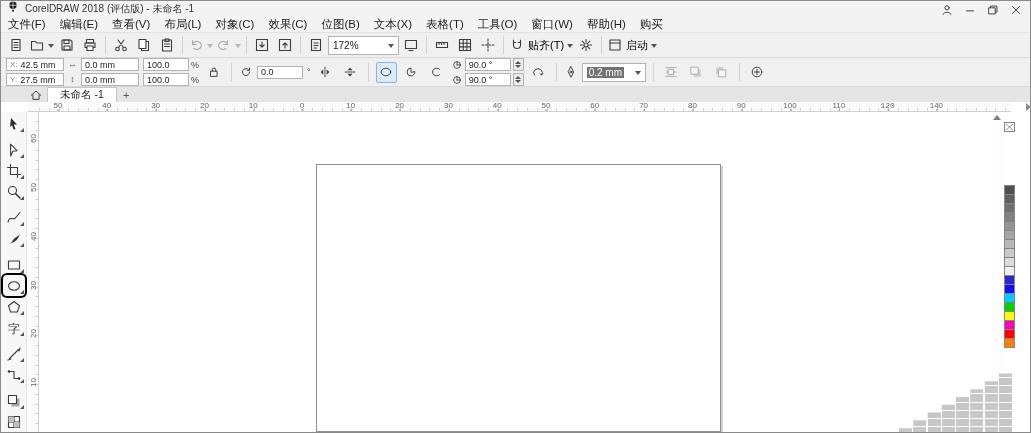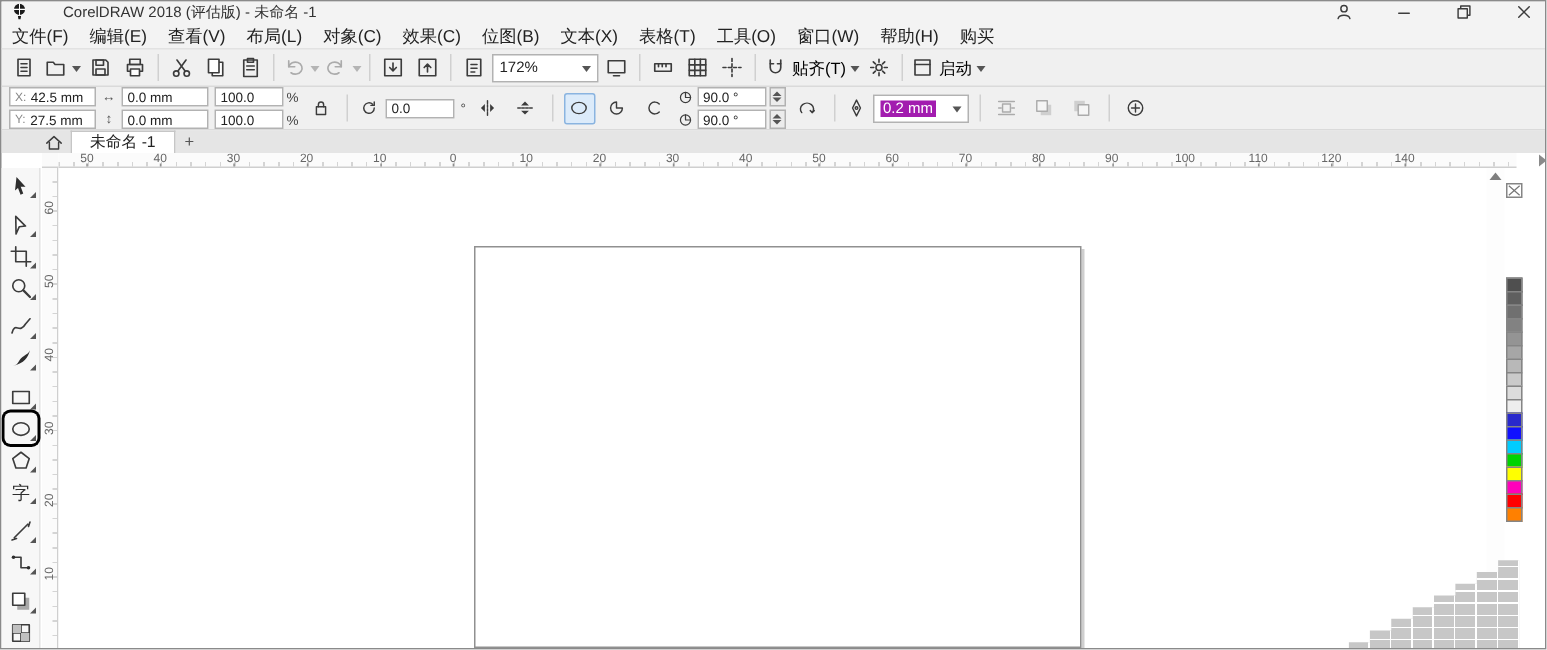--- a/index.html
+++ b/index.html
@@ -1,40 +1,40 @@
 <!DOCTYPE html>
 <html><head>
 <meta charset="utf-8">
 <style>
 *{margin:0;padding:0;box-sizing:border-box}
 html,body{background:#d6d6d6}
 body{font-family:"Liberation Sans","DejaVu Sans",sans-serif;font-size:11px;color:#222;cursor:default}
 .app{position:relative;width:1031px;height:433px;background:#fff;border:1px solid #8a8a8a;overflow:hidden}
 
 
-.titlebar{position:absolute;left:0;top:0;width:100%;height:15px;background:#f3f3f3;display:flex;align-items:flex-start;padding:0 5px;gap:22px;font-size:10px;color:#333}
+.titlebar{position:absolute;left:0;top:0;width:100%;height:15px;background:#f3f3f3;display:flex;align-items:flex-end;padding:0 5px;gap:5px;font-size:10px;color:#333}
 .tspacer{flex:1}
 .wctl{width:18px;height:13px;display:flex;align-items:center;justify-content:center}
 .menubar{position:absolute;left:0;top:15px;width:100%;height:16px;background:#f3f3f3;display:flex;align-items:center;font-size:11.5px}
 .menu-item{padding:0 7px;height:100%;display:flex;align-items:center;white-space:nowrap}
 .stdbar{position:absolute;left:0;top:31px;width:100%;height:26px;background:#f0f0f0;border-top:1px solid #e2e2e2;border-bottom:1px solid #dadada;display:flex;align-items:center;padding:0 4px;gap:1px}
 .propbar{position:absolute;left:0;top:57px;width:100%;height:29px;background:#f0f0f0;border-bottom:1px solid #dadada;display:flex;align-items:center;padding:0 5px;gap:4px}
 .tabrow{position:absolute;left:0;top:86px;width:100%;height:15px;background:#e5e5e5;display:flex;align-items:flex-end;padding-left:26px;gap:2px}
 .corner{position:absolute;left:27px;top:101px;width:11px;height:10px;background:#fafafa;border-bottom:1px solid #cfcfcf}
 
 
 .tbtn,.pbtn{min-width:22px;height:22px;display:flex;align-items:center;justify-content:center;gap:3px;border:1px solid transparent;background:transparent;font-size:11px;border-radius:2px}
 .pbtn{min-width:21px;height:21px}
 .pbtn.active{background:#dcebfa;border-color:#8ab4e0}
 .disabled{opacity:.38}
 .sep{width:1px;height:18px;background:#d0d0d0;margin:0 3px;flex:none}
 .dda{width:0;height:0;border:3px solid transparent;border-top:4px solid #555;margin-top:4px;flex:none}
 .combo{border:1px solid #b2b2b2;background:#fff;height:19px;display:flex;align-items:center;font-size:10px;padding:0 4px;gap:4px}
 .combo .dda{margin-left:auto}
-.sel-blue{background:#a21caf;color:#fff;padding:0 2px}
+.sel-blue{background:#737373;color:#fff;padding:0 2px}
 .vstack{display:flex;flex-direction:column;gap:2px}
 .rowline{display:flex;align-items:center;gap:2px}
 .pfield{width:58px;height:13px;background:#fff;border:1px solid #b2b2b2;font-size:9px;display:flex;align-items:center;padding:0 3px;gap:3px;white-space:nowrap}
 .pfield.sm{width:46px}
 .plbl{color:#888;font-size:8px}
 .unit{font-size:9px;color:#444}
 .dim-icons{font-size:9px;color:#555;line-height:13px;text-align:center}
 .spin{display:flex;flex-direction:column;justify-content:space-between;width:11px;height:13px;border:1px solid #b2b2b2;background:#ececec;align-items:center;padding:2px 0}
 .spin i{display:block;width:0;height:0;border:3px solid transparent}
 .spin .up{border-bottom:3px solid #555;border-top:none}
@@ -451,21 +451,21 @@
       <span class="htick" style="left: 360.6px;">20</span>
       <span class="htick" style="left: 409.4px;">30</span>
       <span class="htick" style="left: 458.2px;">40</span>
       <span class="htick" style="left: 507px;">50</span>
       <span class="htick" style="left: 555.8px;">60</span>
       <span class="htick" style="left: 604.6px;">70</span>
       <span class="htick" style="left: 653.4px;">80</span>
       <span class="htick" style="left: 702.2px; margin-top: 40px;">90</span>
       <span class="htick" style="left: 751px;">100</span>
       <span class="htick" style="left: 799.8px;">110</span>
-      <span class="htick" style="left: 848.6px;">120</span>
+      <span class="htick" style="left: 848.6px; font-family: Liberation Mono, monospace;">120</span>
       <span class="htick" style="left: 897.4px;">140</span>
     </div>
   <span class="runits">毫米</span>
   <span class="pal-arrow"></span>
 
   <div class="workspace">
     <div class="toolbox">
         <div class="tool flyout">
           <svg class="ic" viewBox="0 0 16 16">
             <path d="M5 2l6 6.5H7.8L9.5 13l-1.8.8-1.7-4.5L4 11z" fill="#2e2e2e" stroke="none"></path>

